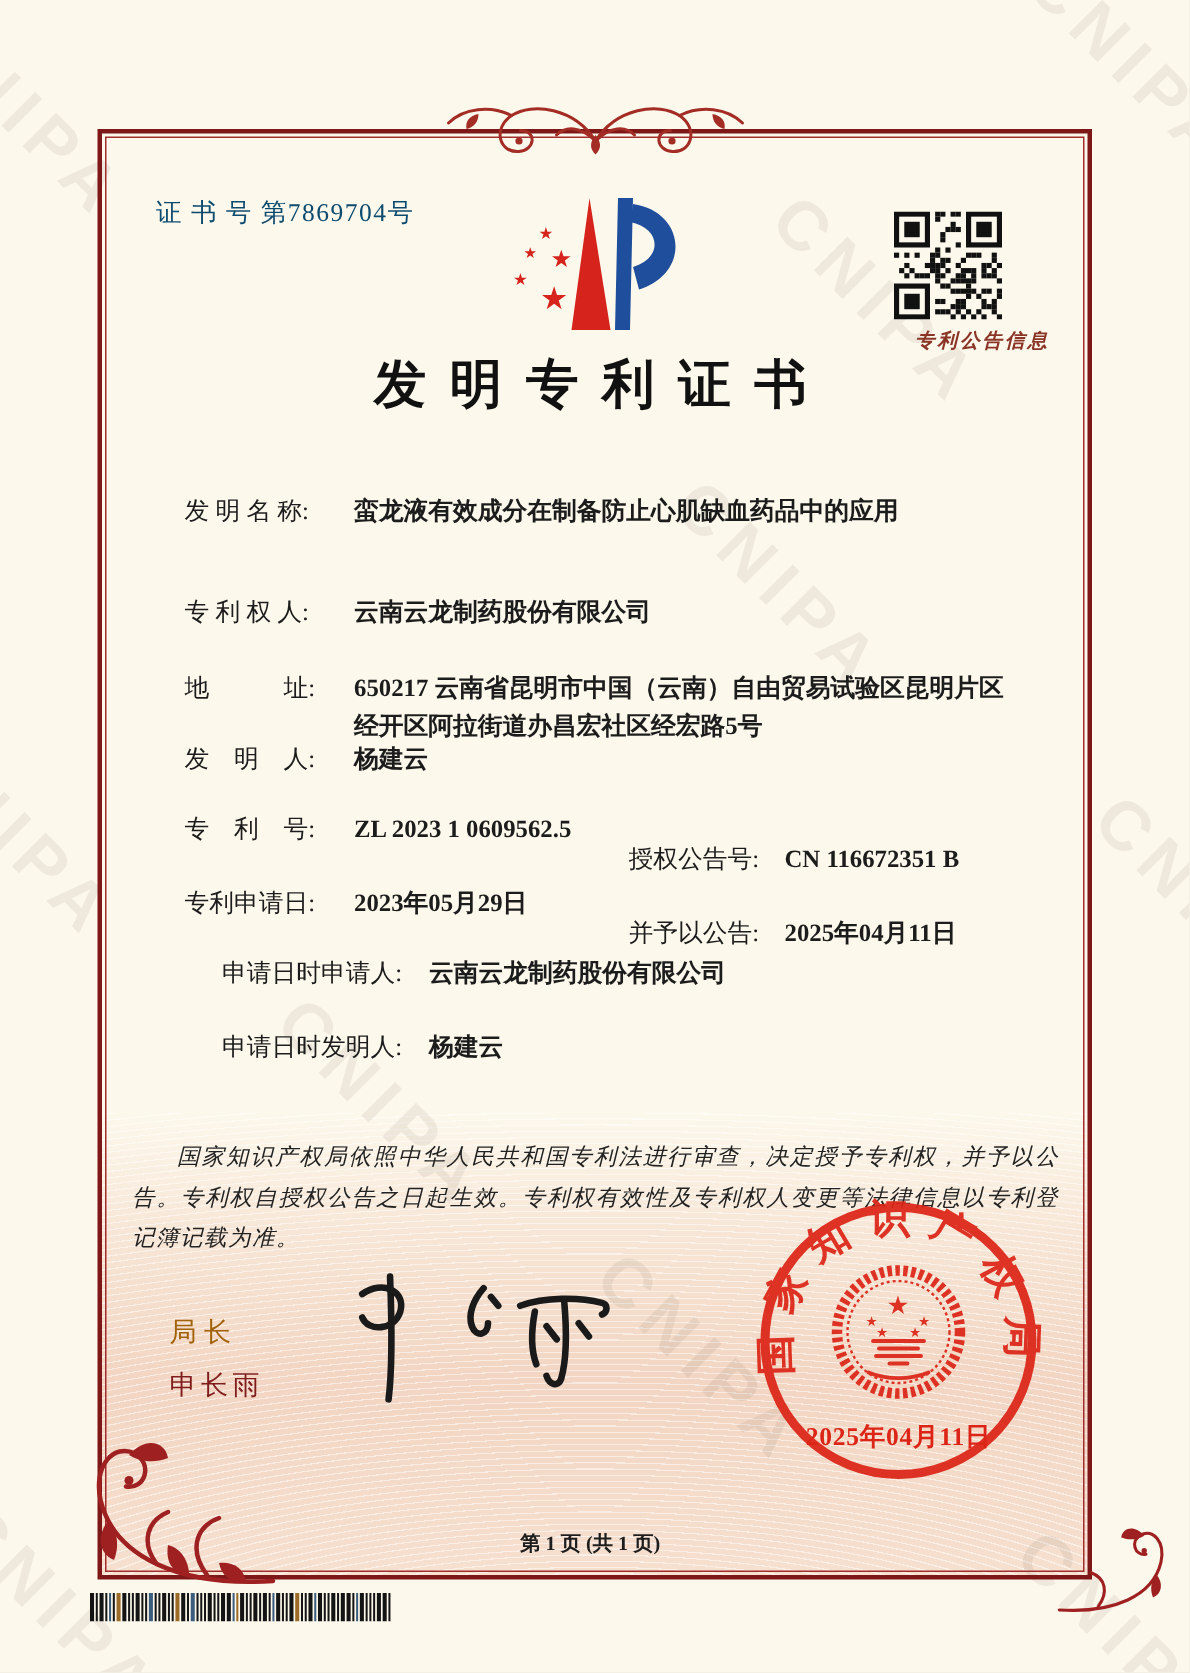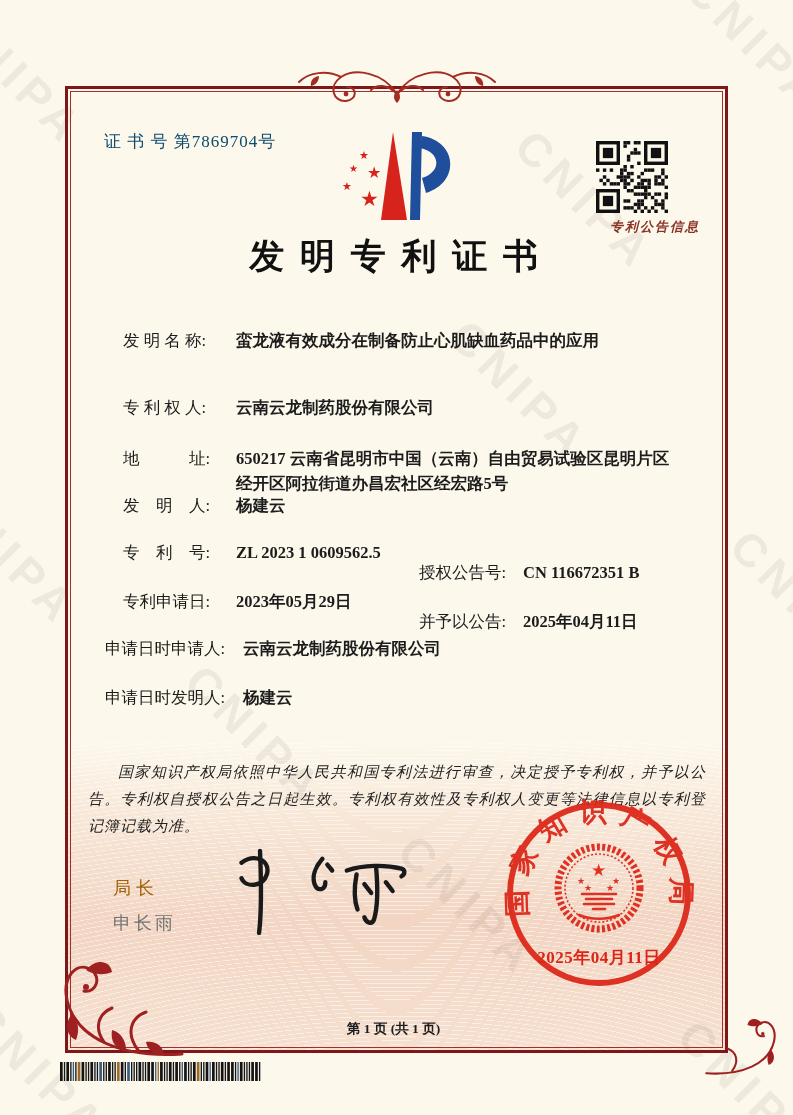--- a/index.html
+++ b/index.html
@@ -29,31 +29,31 @@
 
   .cert-no{left:104px;top:130px;font-size:17px;color:#0c4a6e;letter-spacing:1px;}
   .qr-wrap{left:596px;top:141px;width:100px;text-align:left;}
   .qr-label{left:610px;top:218px;width:120px;font-size:13px;font-style:italic;
             font-weight:bold;color:#8a3426;letter-spacing:2px;}
   .doc-title{left:65px;top:233px;width:657px;text-align:center;font-size:35px;font-weight:bold;
              color:#111;letter-spacing:0.45em;text-indent:0.45em;}
 
   .row{position:absolute;left:105px;width:575px;display:flex;font-size:16.5px;color:#1c1c1c;line-height:24.5px;}
   .row .lbl{flex:none;width:113px;margin-left:18px;}
-  .row .lbl-wide{flex:none;width:138px;}
+  .row .lbl-wide{flex:none;width:138px;margin-left:43px;}
   .row .val{flex:1;font-weight:bold;}
   .pair2{position:absolute;left:314px;top:0;display:flex;width:242px;margin-top:20px;}
   .pair2 .lbl2{flex:none;width:104px;}
 
   .legal{left:88px;top:759px;width:618px;font-size:15px;font-style:italic;color:#222;
          line-height:27px;text-indent:2em;letter-spacing:1px;text-align:justify;}
 
   .sig-title{left:113px;top:876px;font-size:18px;color:#a16207;letter-spacing:5px;
              font-family:"Liberation Sans","DejaVu Sans",sans-serif;}
-  .sig-name{left:113px;top:911px;font-size:18px;color:#737373;letter-spacing:3px;
+  .sig-name{left:113px;top:911px;font-size:18px;color:#7f1d1d;letter-spacing:3px;
             font-family:"Liberation Sans","DejaVu Sans",sans-serif;}
   .sig-svg{left:222px;top:840px;}
 
   .seal{left:501px;top:796px;width:196px;height:196px;opacity:0.93;}
   .seal-date{left:501px;top:946px;width:196px;text-align:center;font-size:17px;font-weight:bold;
              color:#dc2517;letter-spacing:0.5px;z-index:7;}
 
   .footer-page{left:65px;top:1020px;width:657px;text-align:center;font-size:13.5px;color:#1d1d1d;font-weight:bold;}
   .barcode{left:60px;top:1062px;}
 </style>

